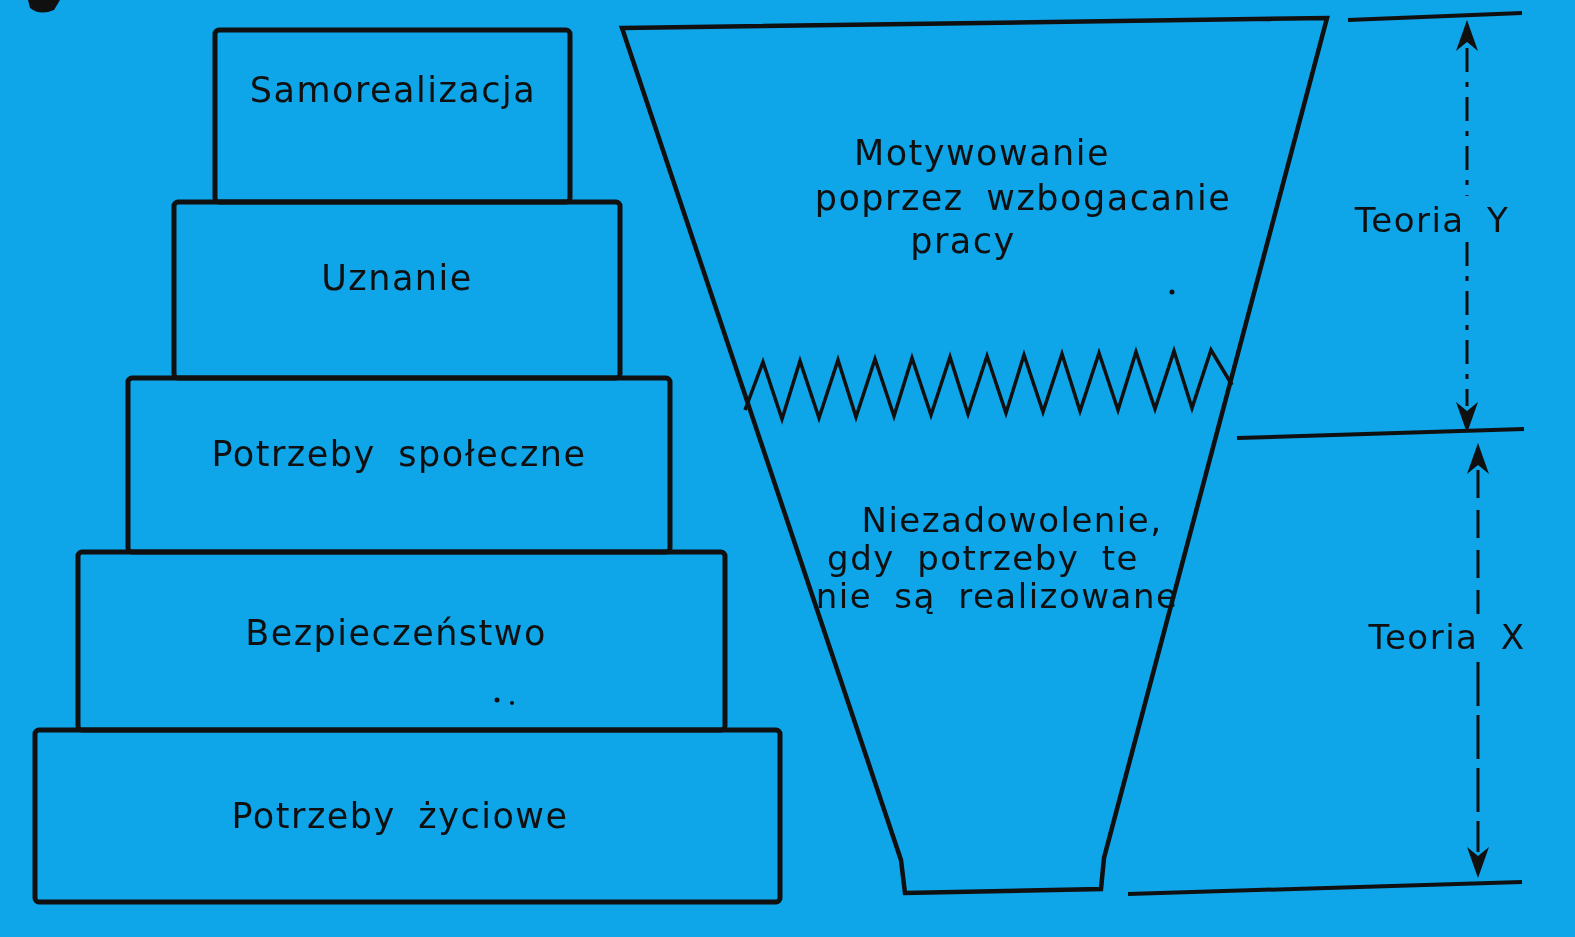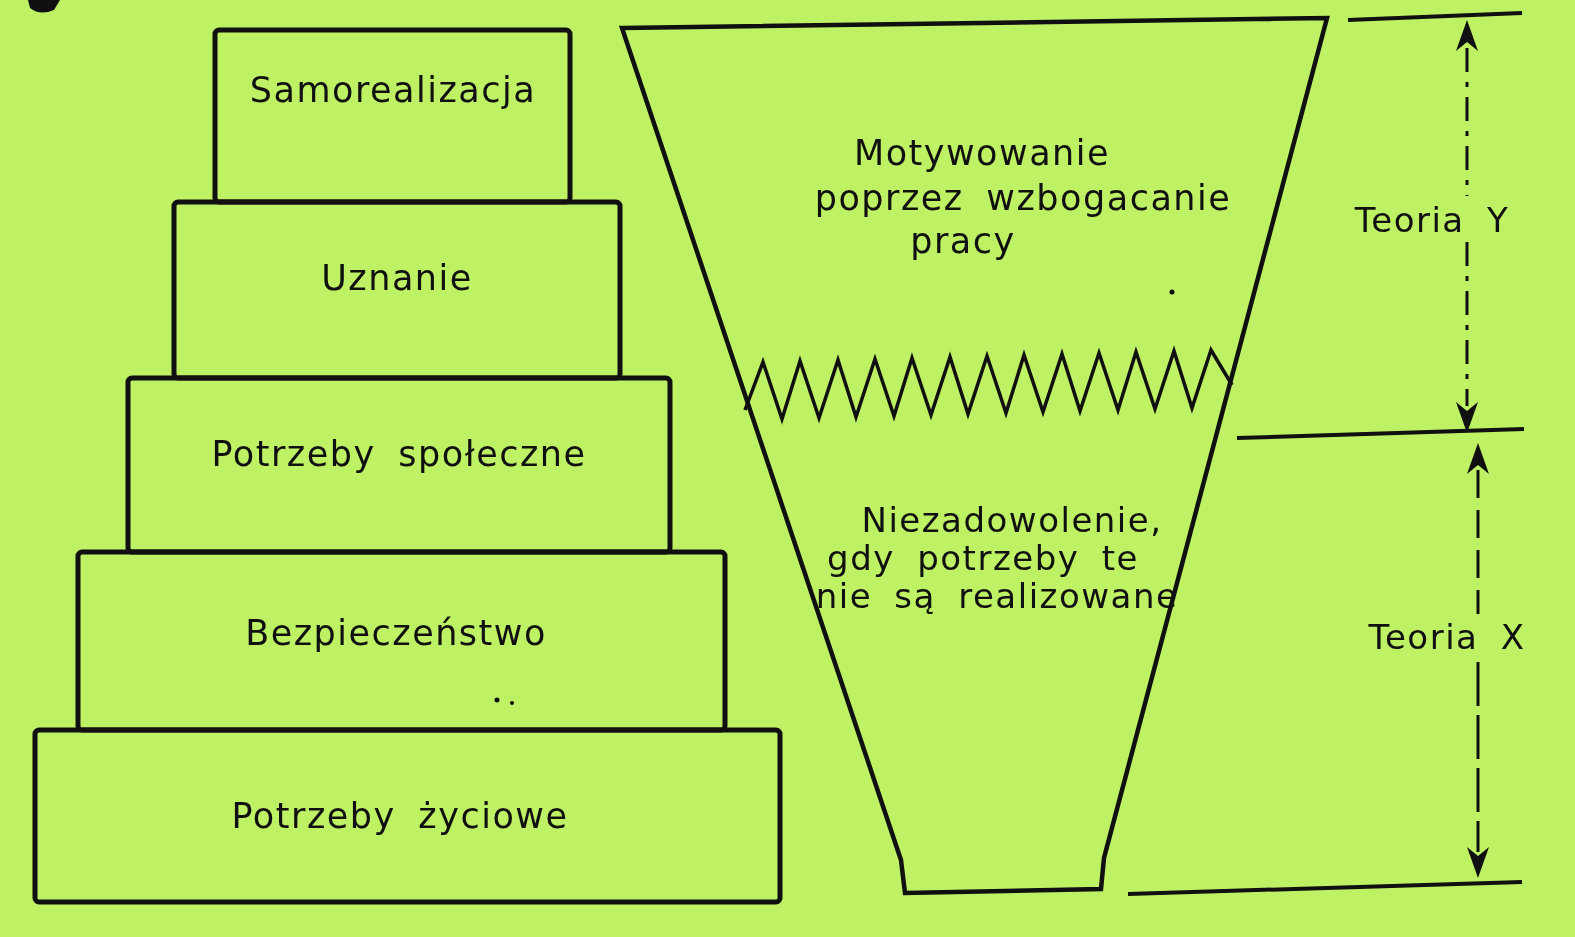--- a/index.html
+++ b/index.html
@@ -7,21 +7,21 @@
     padding: 0;
     background: #ffffff;
     width: 1575px;
     height: 937px;
     overflow: hidden;
   }
   .stage {
     position: relative;
     width: 1575px;
     height: 937px;
-    background: #bef264;
+    background: #0ea5e9;
   }
   svg text {
     font-family: "DejaVu Sans", "Liberation Sans", sans-serif;
     fill: #101010;
     letter-spacing: 1.5px;
     word-spacing: 10px;
   }
   .lvl-label { font-size: 35px; }
   .funnel-top-label { font-size: 35px; }
   .funnel-bottom-label { font-size: 34px; }

